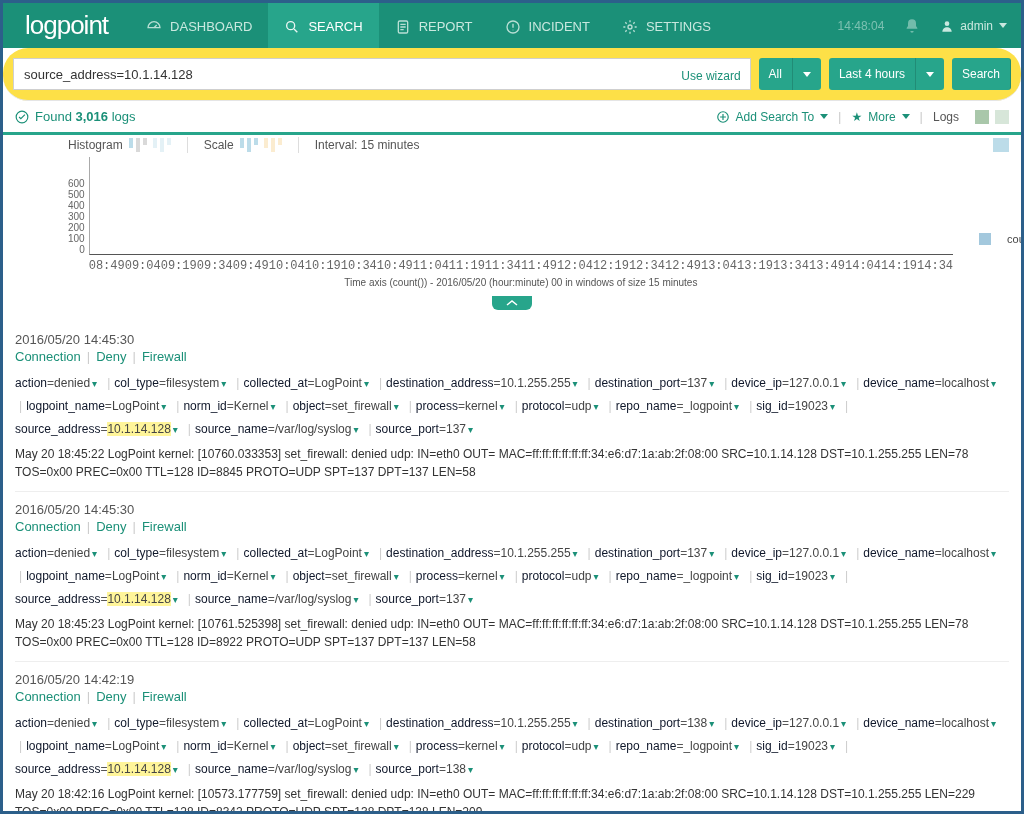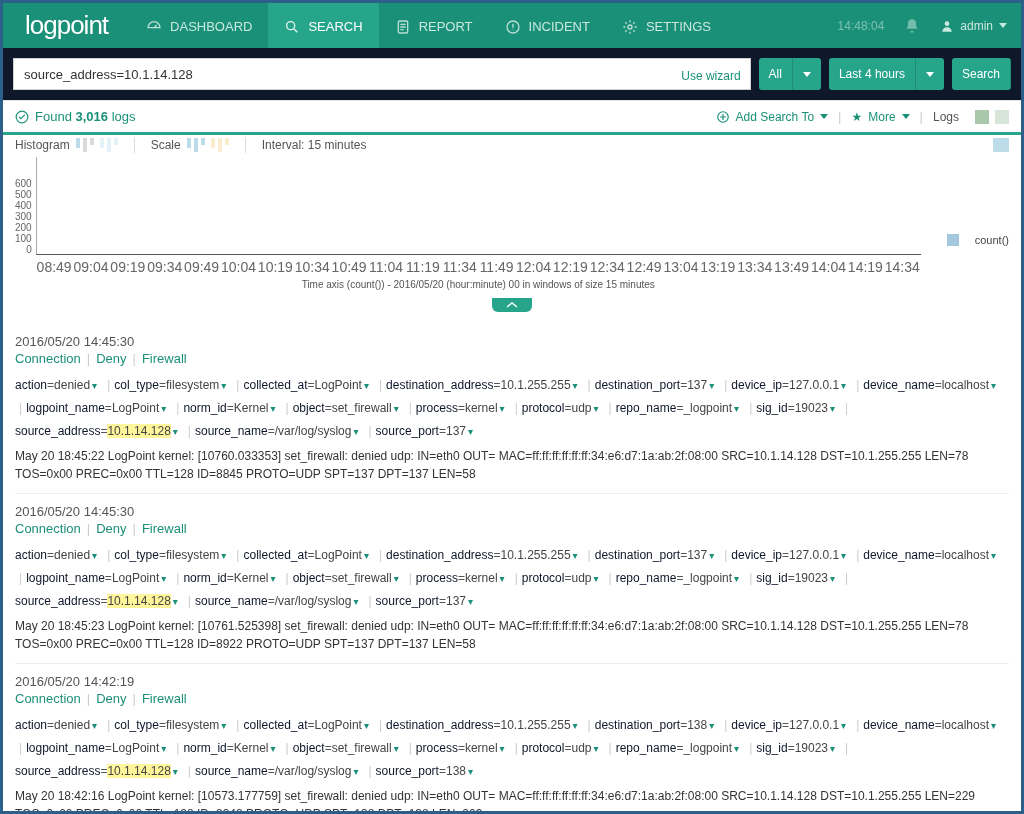--- a/index.html
+++ b/index.html
@@ -13,21 +13,21 @@
   .nav-item { display:flex; gap:8px; padding:16px 16px; font-size:13px; color:#c9e8df; cursor:pointer; }
   .nav-item.active { background:#27a58b; color:#fff; }
   .nav-item .icn { width:16px; height:16px; opacity:.9; }
   .nav-spacer { flex:1; }
   .nav-right { display:flex; align-items:center; gap:20px; padding-right:14px; color:#c9e8df; font-size:12px; }
   .nav-right .tm{ opacity:.55; font-size:12px; }
   .nav-right .bell{ width:16px;height:16px;opacity:.5; }
   .nav-right .user{ display:flex; align-items:center; gap:6px; cursor:pointer; }
 
   
-  .searchrow { display:flex; align-items:center; gap:8px; padding:10px 10px; background:#0f172a; border-bottom:1px solid #e5e5e5; }
+  .searchrow { display:flex; align-items:center; gap:8px; padding:10px 10px; background:#fde047; border-bottom:1px solid #e5e5e5;border-radius:25px; }
   .searchbox { flex:1; position:relative; }
   .searchbox input { width:100%; height:32px; padding:0 10px; border:1px solid #cfcfcf; font-size:13px; color:#333; }
   .wizard { position:absolute; right:10px; top:0; height:36px; display:flex; align-items:center; color:#1b9078; font-size:12px; cursor:pointer; }
   .btn { height:32px; display:flex; align-items:center; padding:0 10px; background:#27a58b; color:#fff; font-size:12px; border-right:1px solid rgba(0,0,0,.15); cursor:pointer;text-align:right; }
   .btn.last { border-right:none; border-radius:0 3px 3px 0; }
   .btn.first { border-radius:3px 0 0 3px; }
   .btn.solo { border-radius:3px; }
 
   
   .resultsbar { display:flex; align-items:center; height:34px; border-bottom:3px solid #27a58b; padding:0 12px; background:#fff; }
@@ -38,39 +38,39 @@
   .resultsbar .sep { color:#ccc; padding:0 4px; }
   .toggle-icons { display:flex; gap:6px; margin-left:10px; }
   .toggle-icons .ti { width:14px; height:14px; background:#d7e6d9; cursor:pointer; }
   .toggle-icons .ti.on { background:#a9c7aa; }
 
   
   .bodywrap { position:absolute; top:124px; bottom:0; left:0; right:0; overflow-y:scroll; }
   .bodywrap::-webkit-scrollbar{width:16px;} .bodywrap::-webkit-scrollbar-thumb{background:#c1c1c1;} .bodywrap::-webkit-scrollbar-track{background:#f0f0f0;}
 
   
-  .chartblock { padding:6px 12px 0 12px; }
+  .chartblock { padding:6px 12px 0 24px;margin-left:41px; }
   .chart-toolbar { display:flex; align-items:center; gap:8px; font-size:12px; color:#555; padding:4px 0; }
   .ct-group { display:flex; align-items:center; gap:6px; }
   .ct-sep { width:1px; height:16px; background:#ddd; margin:0 8px; }
   .mini { display:flex; gap:3px; }
   .mini span { width:4px; background:#bcdce9; }
   .mini span:nth-child(1){height:10px;} .mini span:nth-child(2){height:14px;} .mini span:nth-child(3){height:7px;}
   .mini2 span:nth-child(1){background:#bcdce9;} .mini2 span:nth-child(2){background:#d9d9d9;} .mini2 span:nth-child(3){background:#d9d9d9;}
   .icon-right { margin-left:auto; width:16px; height:14px; background:#bcdce9; cursor:pointer; }
 
   .chart { display:flex; gap:0; }
   .yaxis { display:flex; flex-direction:column; justify-content:flex-end; font-size:10px; color:#666; text-align:right; padding:4px 4px 0 0; height:98px; }
   .plot-wrap { flex:1; position:relative; }
   .plot { position:relative; height:98px; border-bottom:1px solid #555; border-left:1px solid #aaa; }
   .bars { position:absolute; inset:0; display:flex; align-items:flex-end; }
   .bar-slot { flex:1; display:flex; justify-content:center; }
   .bar { width:80%; background:#a3c8dd; }
   .xaxis { display:flex; }
-  .xaxis .xl { flex:1; text-align:center; font-size:14px; color:#666; padding-top:4px; }
+  .xaxis .xl { flex:1; text-align:center; font-size:12px; color:#666; padding-top:4px;font-family:Liberation Mono, monospace; }
   .chart-caption { font-size:10px; color:#555; text-align:center; padding:4px 0 8px; }
   .legend { font-size:11px; color:#444; display:flex; align-items:center; gap:16px; padding:24px 0 0 26px; }
   .legend .sw { width:12px; height:12px; background:#a3c8dd; }
 
   .divider-handle { display:flex; justify-content:center; margin:0 0 6px; }
   .handle { background:#27a58b; width:40px; height:14px; border-radius:0 0 6px 6px; display:flex; align-items:center; justify-content:center; cursor:pointer;}
   .handle svg{width:12px;height:8px;}
 
   
   .logs { padding:6px 12px 12px; }

